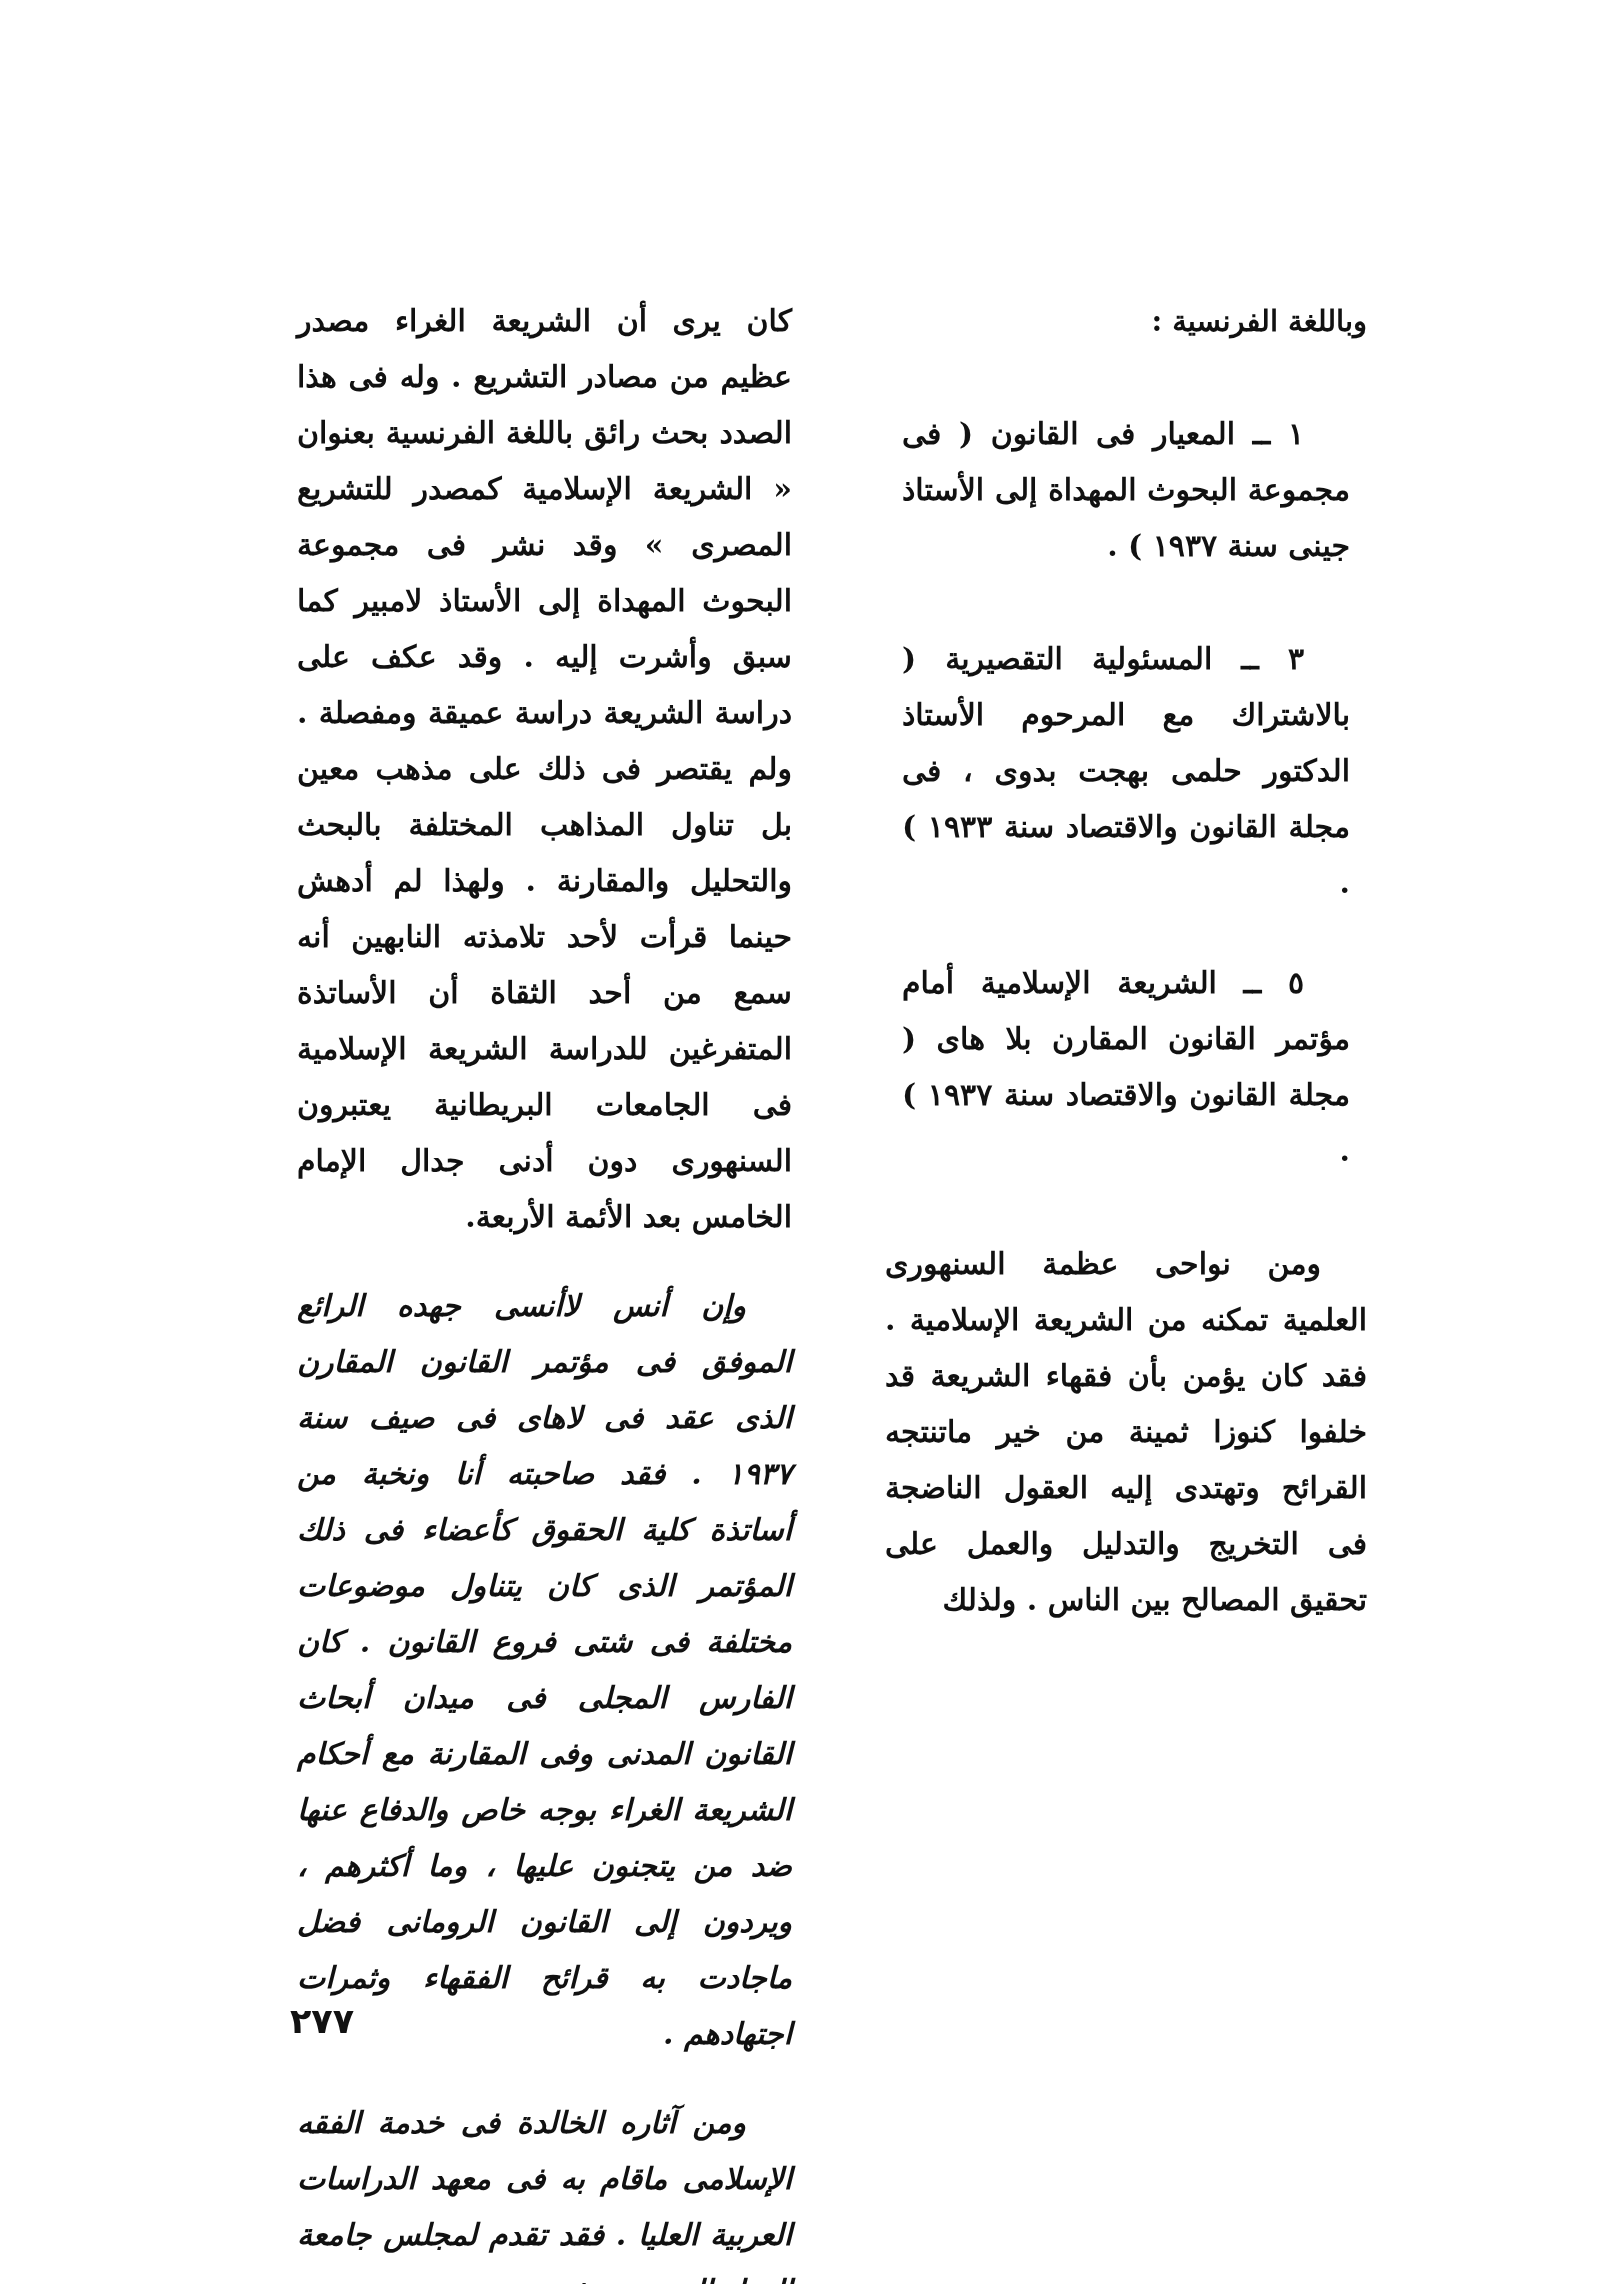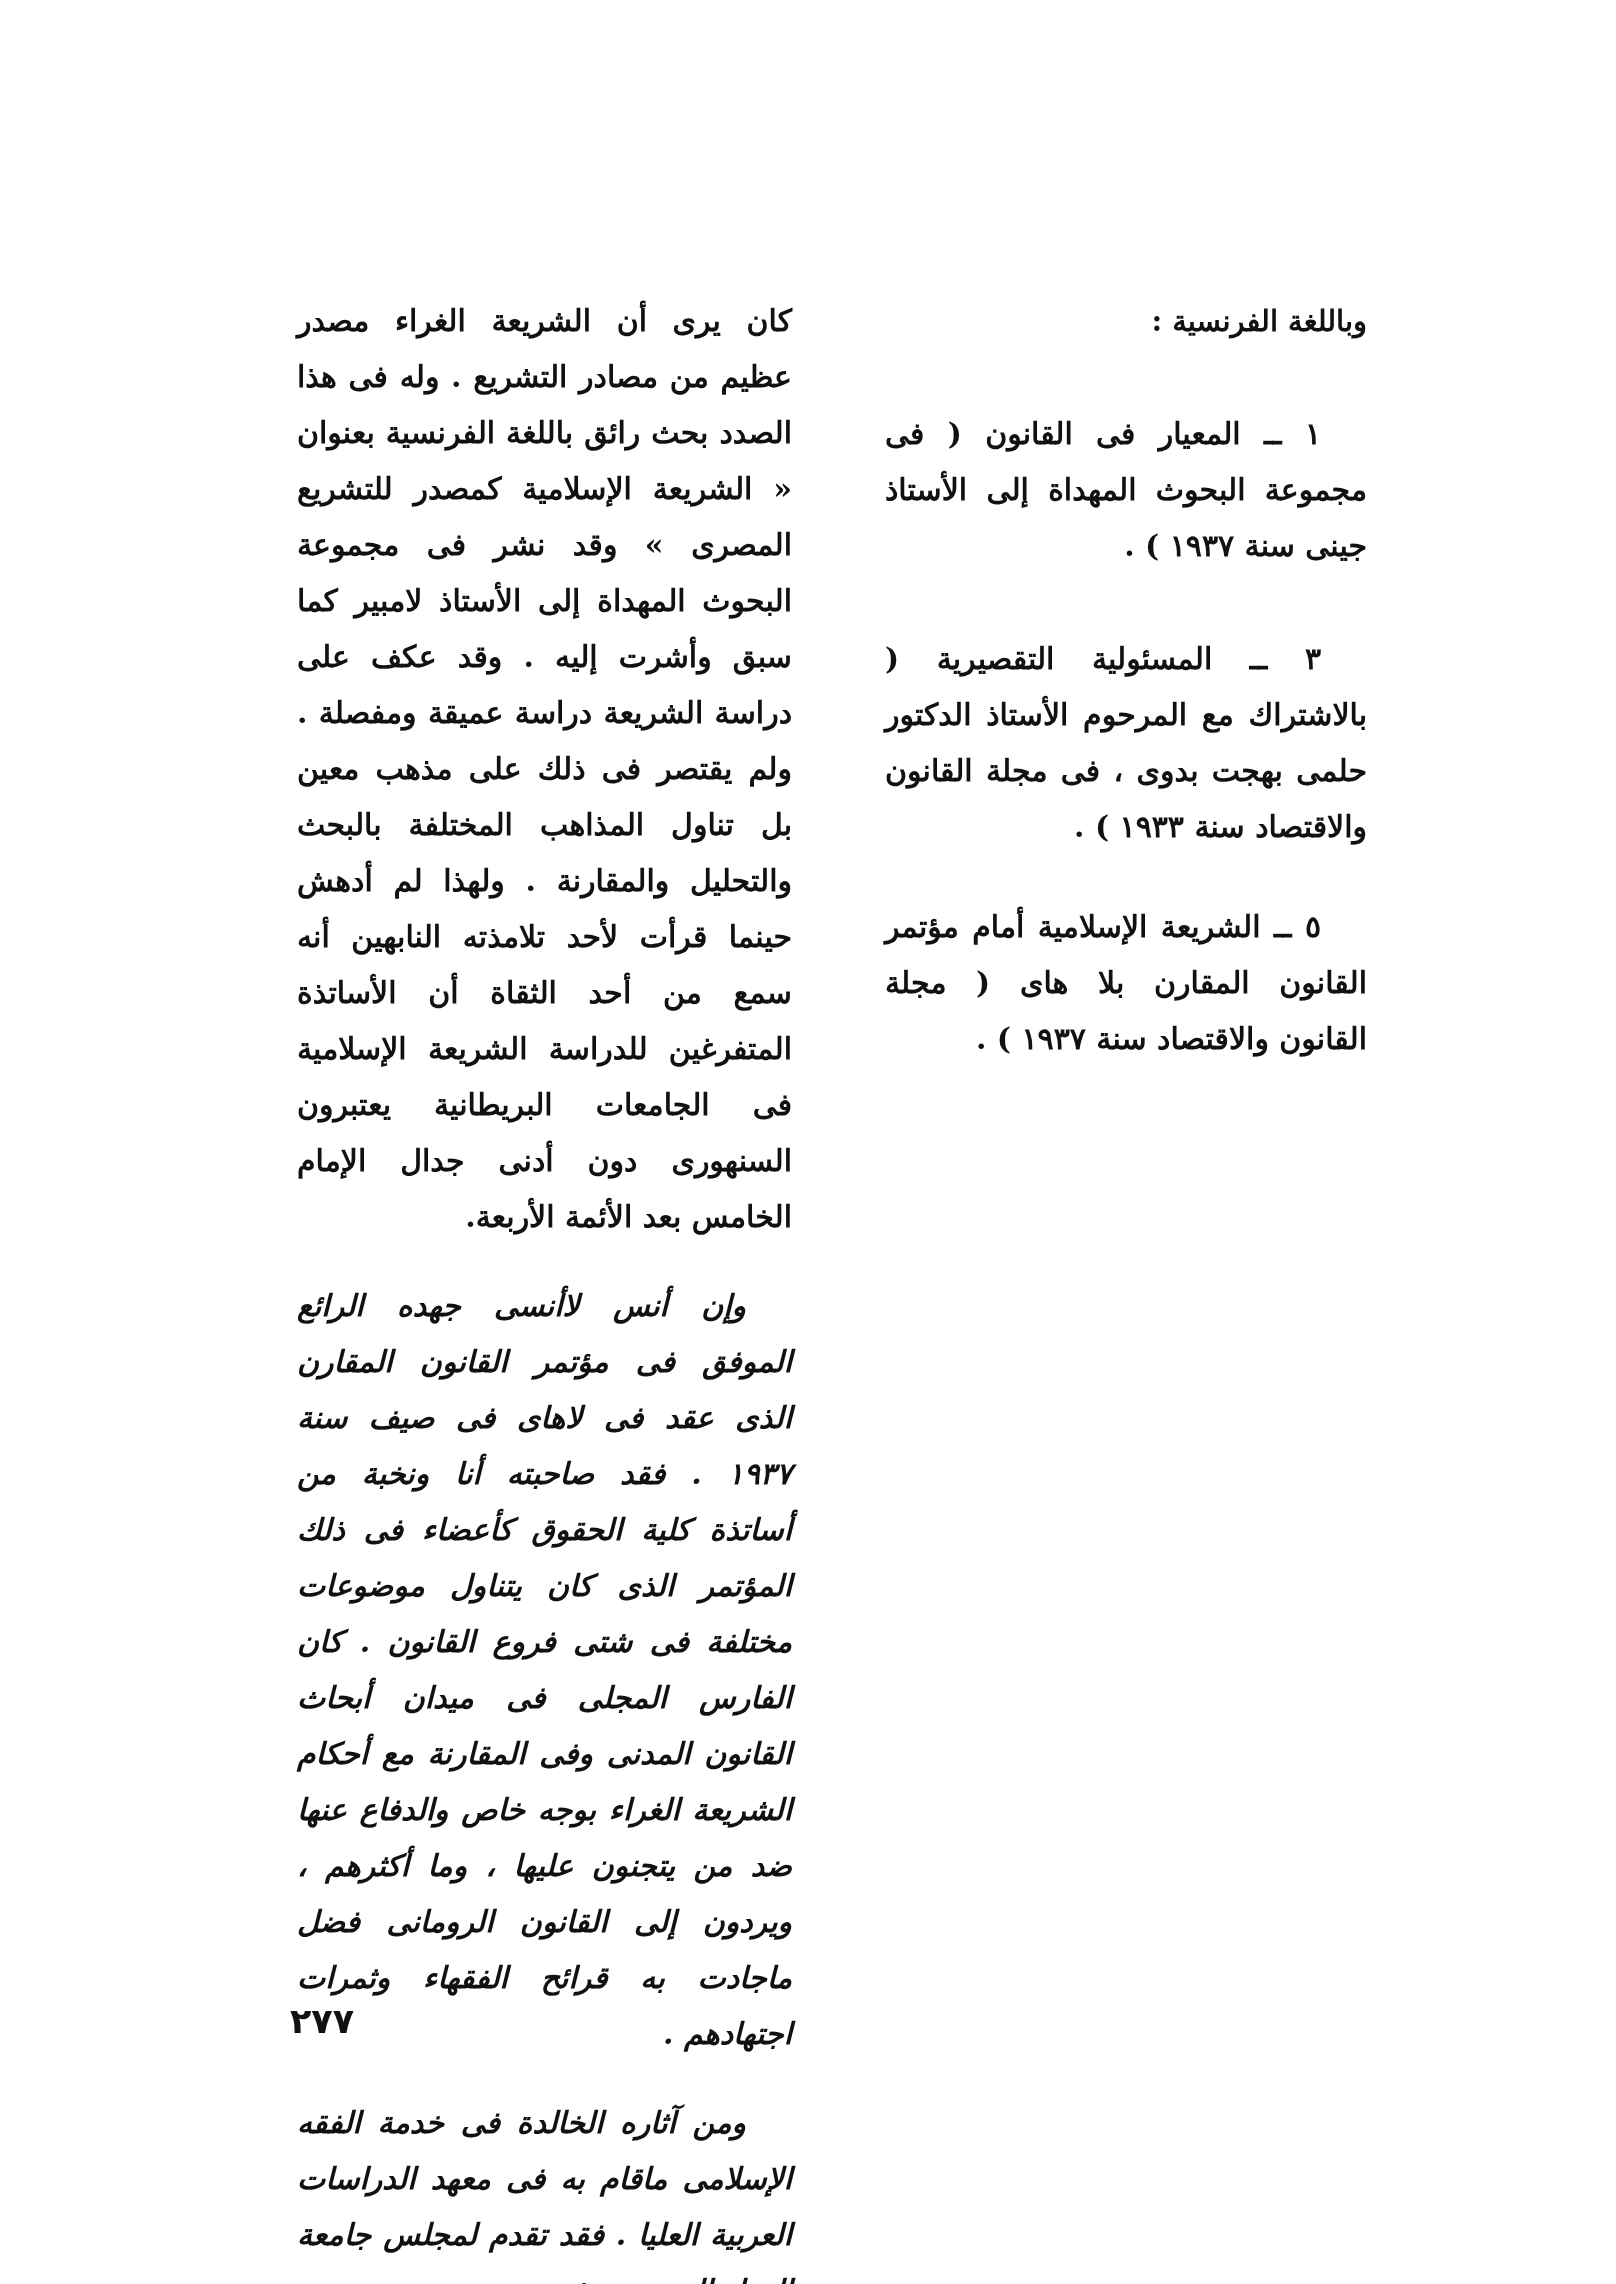--- a/index.html
+++ b/index.html
@@ -37,21 +37,21 @@
       right: 825px;
       width: 495px;
     }
     .para {
       margin: 0;
     }
     .para-indent {
       text-indent: 46px;
     }
     .list-item {
-      margin: 0;
+      margin: 17px;
       text-indent: 46px;
     }
     .gap-lg { margin-top: 57px; }
     .gap-md { margin-top: 44px; }
     .gap-sm { margin-top: 33px; font-style: italic; }
     .heading-line {
       margin: 0;
       font-size: 29px;
     }
     .page-number {
@@ -68,20 +68,21 @@
 </head>
 <body>
 
 <div class="page">
 
   <div class="column col-right">
     <p class="heading-line">وباللغة الفرنسية :</p>
     <p class="list-item gap-lg">١ ــ المعيار فى القانون ( فى مجموعة البحوث المهداة إلى الأستاذ جينى سنة ١٩٣٧ ) .</p>
     <p class="list-item gap-lg">٣ ــ المسئولية التقصيرية ( بالاشتراك مع المرحوم الأستاذ الدكتور حلمى بهجت بدوى ، فى مجلة القانون والاقتصاد سنة ١٩٣٣ ) .</p>
     <p class="list-item gap-md">٥ ــ الشريعة الإسلامية أمام مؤتمر القانون المقارن بلا هاى ( مجلة القانون والاقتصاد سنة ١٩٣٧ ) .</p>
+    <p class="para para-indent gap-lg">ومن نواحى عظمة السنهورى العلمية تمكنه من الشريعة الإسلامية . فقد كان يؤمن بأن فقهاء الشريعة قد خلفوا كنوزا ثمينة من خير ماتنتجه القرائح وتهتدى إليه العقول الناضجة فى التخريج والتدليل والعمل على تحقيق المصالح بين الناس . ولذلك</p>
   </div>
 
   <div class="column col-left">
     <p class="para">كان يرى أن الشريعة الغراء مصدر عظيم من مصادر التشريع . وله فى هذا الصدد بحث رائق باللغة الفرنسية بعنوان « الشريعة الإسلامية كمصدر للتشريع المصرى » وقد نشر فى مجموعة البحوث المهداة إلى الأستاذ لامبير كما سبق وأشرت إليه . وقد عكف على دراسة الشريعة دراسة عميقة ومفصلة . ولم يقتصر فى ذلك على مذهب معين بل تناول المذاهب المختلفة بالبحث والتحليل والمقارنة . ولهذا لم أدهش حينما قرأت لأحد تلامذته النابهين أنه سمع من أحد الثقاة أن الأساتذة المتفرغين للدراسة الشريعة الإسلامية فى الجامعات البريطانية يعتبرون السنهورى دون أدنى جدال الإمام الخامس بعد الأئمة الأربعة.</p>
     <p class="para para-indent gap-sm">وإن أنس لاأنسى جهده الرائع الموفق فى مؤتمر القانون المقارن الذى عقد فى لاهاى فى صيف سنة ١٩٣٧ . فقد صاحبته أنا ونخبة من أساتذة كلية الحقوق كأعضاء فى ذلك المؤتمر الذى كان يتناول موضوعات مختلفة فى شتى فروع القانون . كان الفارس المجلى فى ميدان أبحاث القانون المدنى وفى المقارنة مع أحكام الشريعة الغراء بوجه خاص والدفاع عنها ضد من يتجنون عليها ، وما أكثرهم ، ويردون إلى القانون الرومانى فضل ماجادت به قرائح الفقهاء وثمرات اجتهادهم .</p>
     <p class="para para-indent gap-sm">ومن آثاره الخالدة فى خدمة الفقه الإسلامى ماقام به فى معهد الدراسات العربية العليا . فقد تقدم لمجلس جامعة الدول العربية بمشروع</p>
   </div>
 
   <div class="page-number">٢٧٧</div>
 

